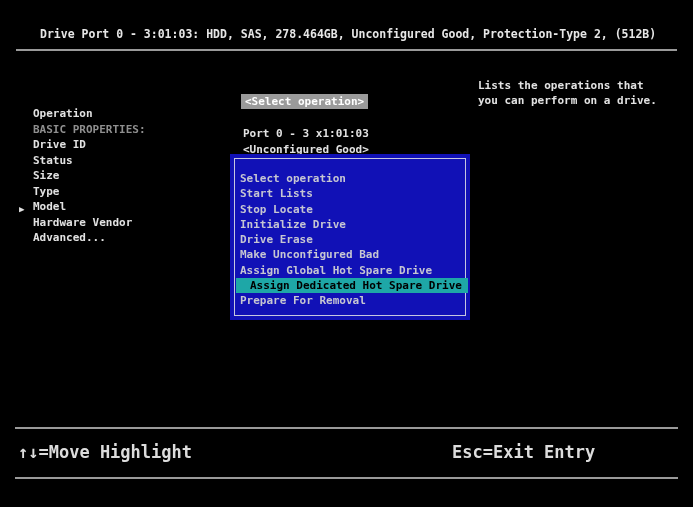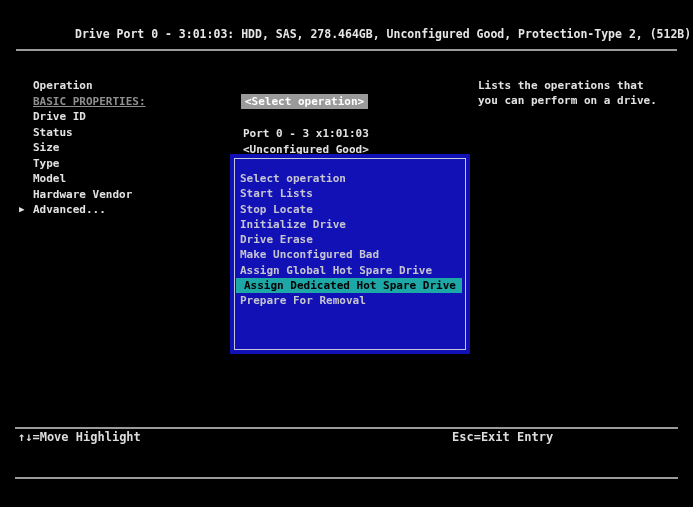--- a/index.html
+++ b/index.html
@@ -1,39 +1,39 @@
 <!DOCTYPE html>
 <html style="--popup-bg: #1111b6; --popup-border: #c6c6e0; --popup-text: #c6c6d2; --selected-bg: #1ea7a7; --selected-text: #000000; --value-highlight-bg: #9a9a9a; --section-header-text: #8f8f8f; --separator: #9a9a9a;"><head>
 <meta charset="utf-8">
 <style>
   html,body{margin:0;padding:0;background:#000;}
   .screen{
     position:relative;width:693px;height:507px;background:#000;overflow:hidden;
     font-family:"DejaVu Sans Mono",monospace;font-weight:bold;font-size:11px;color:#e0e0e0;
   }
-  .title{position:absolute;left:40px;top:27px;font-size:11.5px;color:#e6e6e6;white-space:pre;margin-left:35px;}
+  .title{position:absolute;left:40px;top:27px;font-size:11.5px;color:#e6e6e6;white-space:pre;}
   .sep{position:absolute;height:2px;background:var(--separator,#9a9a9a);}
   .sep-top{left:16px;top:49px;width:661px;}
   .sep-mid{left:15px;top:427px;width:663px;}
   .sep-bottom{left:15px;top:477px;width:663px;}
-  .lbl{position:absolute;left:33px;white-space:pre;color:#e2e2e2;}
-  .lbl.dim{color:var(--section-header-text,#8f8f8f);text-decoration:underline;}
+  .lbl{position:absolute;left:33px;white-space:pre;color:#e2e2e2;margin-top:28px;}
+  .lbl.dim{color:var(--section-header-text,#8f8f8f);}
   .arrow{position:absolute;left:19px;top:204px;font-size:9px;color:#e2e2e2;}
   .val{position:absolute;left:243px;white-space:pre;color:#e2e2e2;margin-top:17px;}
   .val.sel-op{left:241px;background:var(--value-highlight-bg,#9a9a9a);color:#ffffff;padding:1px 4px;}
   .help{position:absolute;left:478px;white-space:pre;color:#e2e2e2;}
-  .popup{position:absolute;left:230px;top:154px;width:240px;height:200px;background:var(--popup-bg,#1111b6);text-decoration:underline;}
+  .popup{position:absolute;left:230px;top:154px;width:240px;height:166px;background:var(--popup-bg,#1111b6);text-decoration:underline;}
   .popup-border{position:absolute;left:4px;top:4px;right:4px;bottom:4px;border:1px solid var(--popup-border,#c6c6e0);}
   .popup-items{position:absolute;left:10px;top:17px;right:8px;}
   .pitem{height:15.3px;line-height:15.3px;color:var(--popup-text,#c6c6d2);white-space:pre;}
   .pitem.selected{
     background:var(--selected-bg,#1ea7a7);color:var(--selected-text,#000);
-    width:fit-content;margin-left:-4px;padding:0 6px 0 8px;
+    width:fit-content;margin-left:-4px;padding:0 6px 0 14px;
   }
-  .hint{position:absolute;top:430px;font-size:12px;white-space:pre;color:#dcdcdc;}
+  .hint{position:absolute;top:442px;font-size:17px;white-space:pre;color:#dcdcdc;}
 </style>
 </head>
 <body>
 
 <div class="screen">
 
   <div class="title">Drive Port 0 - 3:01:03: HDD, SAS, 278.464GB, Unconfigured Good, Protection-Type 2, (512B)</div>
   <div class="sep sep-top"></div>
 
   <div class="lbl" style="top:79px">Operation</div>

